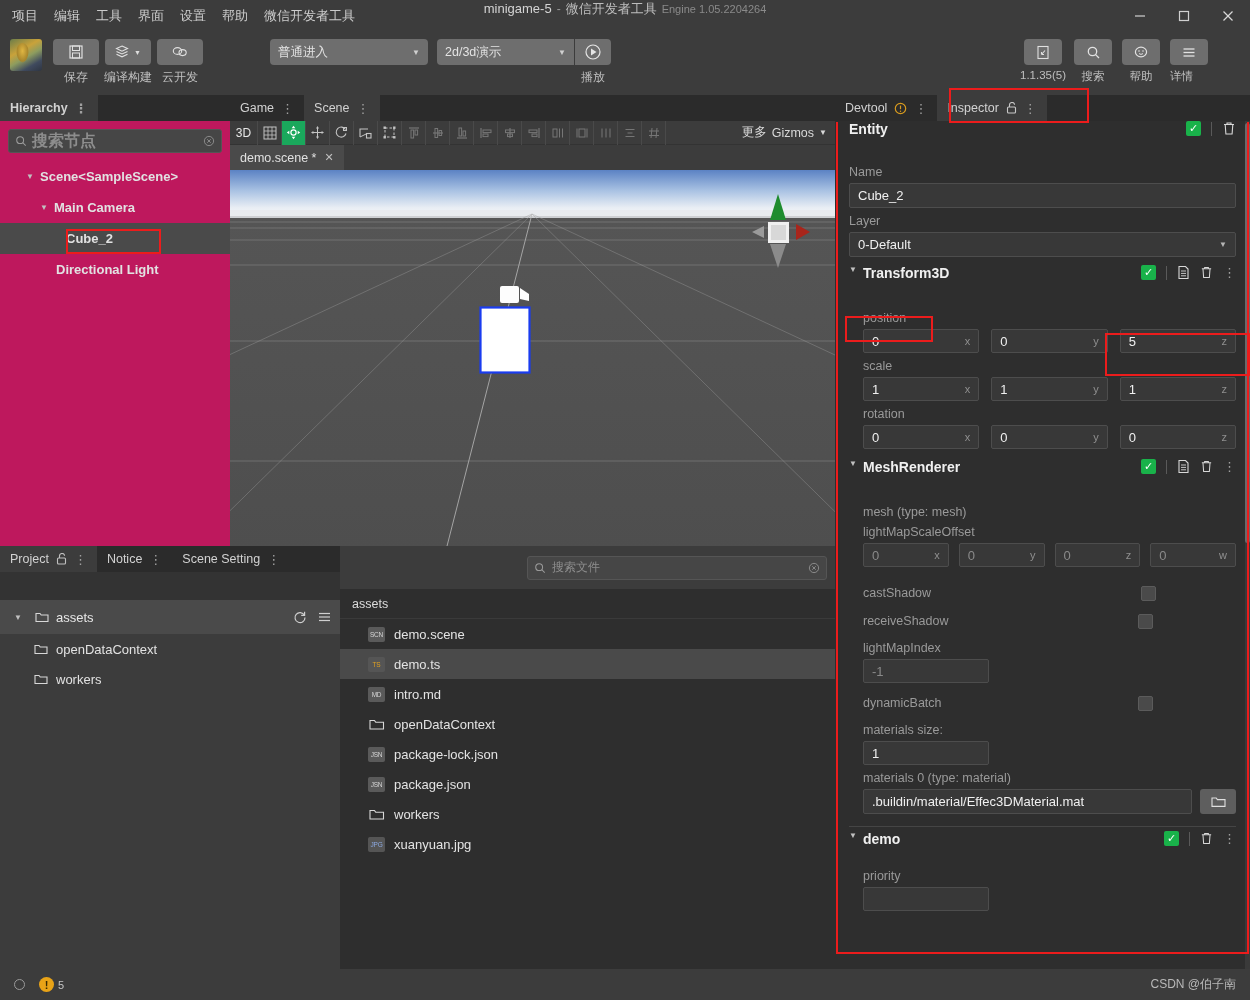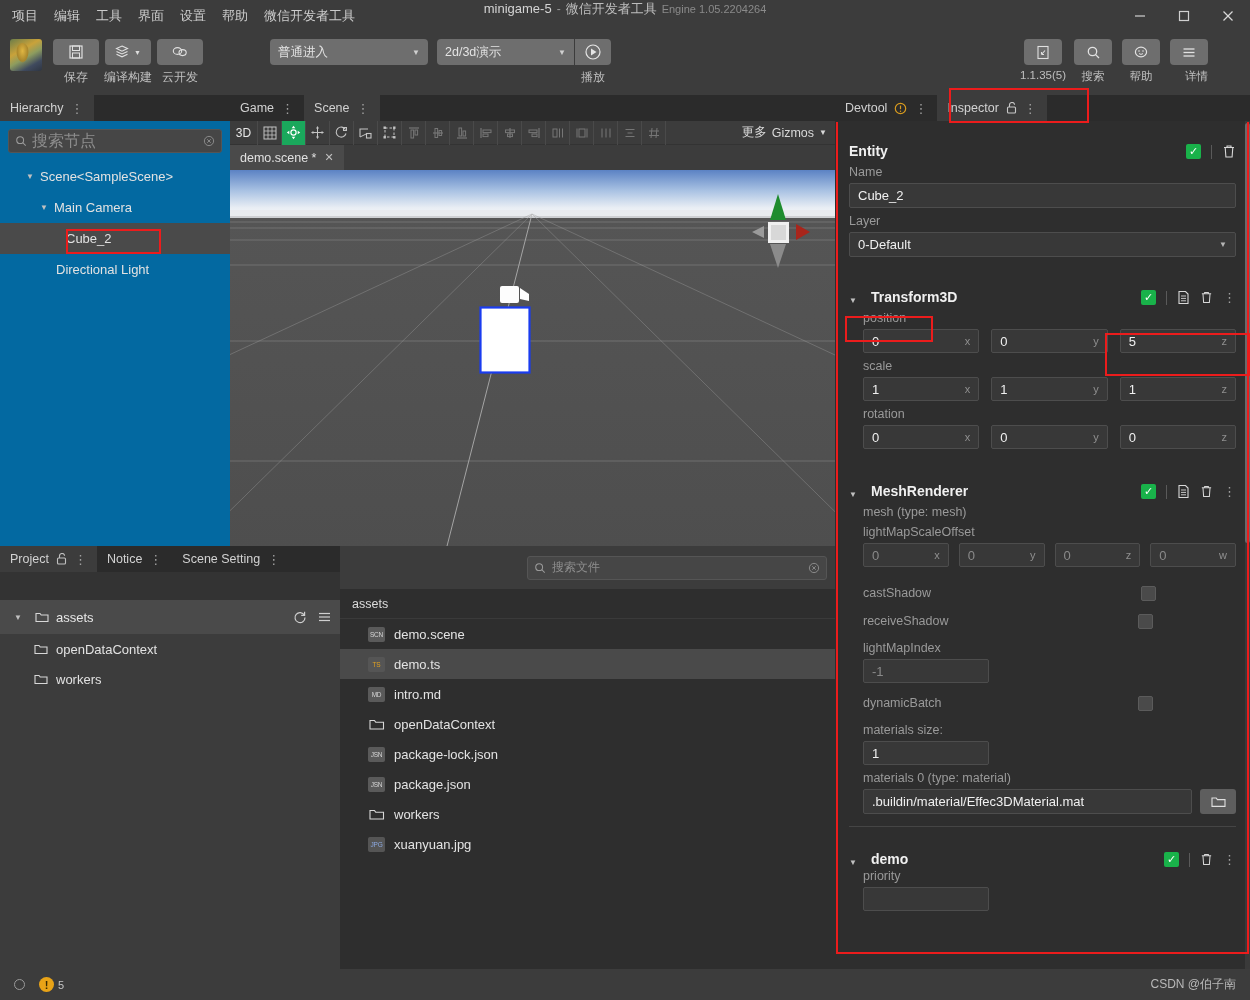--- a/index.html
+++ b/index.html
@@ -82,21 +82,22 @@
   .ptab {
     display:flex; align-items:center; gap:7px; padding:0 10px;
     font-size:12.5px; color:#d2d2d2; background:#2b2b2b;
   }
   .ptab.active { background:#3c3c3c; }
   .dots { letter-spacing:0; font-size:13px; color:#a0a0a0; line-height:1; }
 
   
   .hierarchy {
     position:absolute; left:0; top:95px; width:230px; height:451px;
-    background:#0369a1;
+    background:#be185d;
+    font-weight:bold;
   }
   .hier-tabs { background:#2b2b2b; }
   .search-box {
     margin:8px; height:24px; background:#464646; border:1px solid #555;
     border-radius:3px; display:flex; align-items:center; padding:0 6px; gap:5px;
   }
   .search-box .ph { font-size:16px; color:#8d8d8d; flex:1; }
   .tree-row {
     height:31px; display:flex; align-items:center; font-size:13px; color:#e2e2e2;
     padding-right:6px;
@@ -175,21 +176,21 @@
   .ftag.jpg { background:#555; color:#8ba8e0; }
 
   
   .inspector {
     position:absolute; left:835px; top:95px; width:415px; height:874px;
     background:#2e2e2e;
   }
   .insp-tabs { display:flex; height:26px; background:#2b2b2b; }
   .insp-body { position:relative; height:848px; overflow:hidden; background:#2e2e2e; padding:0 14px; }
   .sec-title-row {
-    display:flex; align-items:flex-end; height:34px; gap:8px;
+    display:flex; align-items:flex-start; height:34px; gap:0;
   }
   .sec-title { font-size:14px; font-weight:bold; color:#f0f0f0; }
   .sec-actions { margin-left:auto; display:flex; align-items:center; gap:10px; }
   .chk-on {
     width:15px; height:15px; background:#19b24a; border-radius:2px;
     display:flex; align-items:center; justify-content:center; color:#fff; font-size:11px;
   }
   .vsep { width:1px; height:14px; background:#5a5a5a; }
   .fld-label { font-size:12.5px; color:#9a9a9a; margin:6px 0 4px 0; }
   .fld-input {
@@ -359,21 +360,21 @@
     </div>
     <div class="tb-ver" style="left:1122px; width:38px; text-align:center;">帮助</div>
 
     <div class="tb-right-btn" style="left:1170px;">
       <svg width="16" height="13" viewBox="0 0 16 13">
         <line x1="2.5" y1="3" x2="13.5" y2="3" stroke="#e2e2e2" stroke-width="1.3"></line>
         <line x1="2.5" y1="6.5" x2="13.5" y2="6.5" stroke="#e2e2e2" stroke-width="1.3"></line>
         <line x1="2.5" y1="10" x2="13.5" y2="10" stroke="#e2e2e2" stroke-width="1.3"></line>
       </svg>
     </div>
-    <div class="tb-ver" style="left:1170px; width:38px; text-align:right;">详情</div>
+    <div class="tb-ver" style="left:1170px; width:38px; text-align:left;">详情</div>
   </div>
 
   <div class="hierarchy">
     <div class="panel-tabs hier-tabs">
       <div class="ptab active">
         <span>Hierarchy</span>
         <span class="dots">⋮</span>
       </div>
     </div>
 

